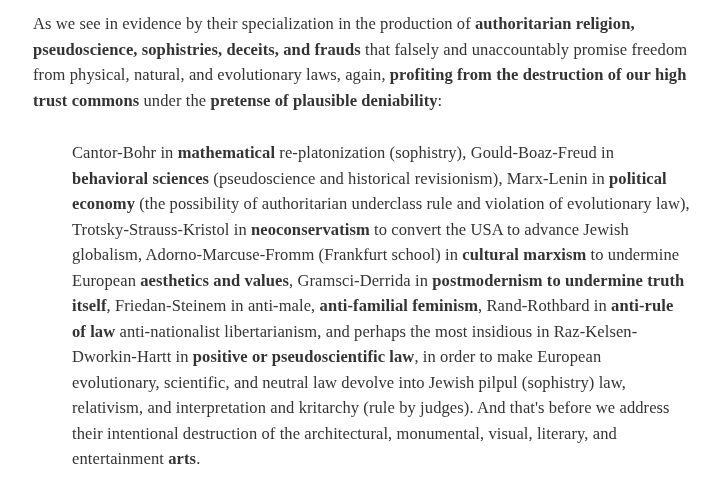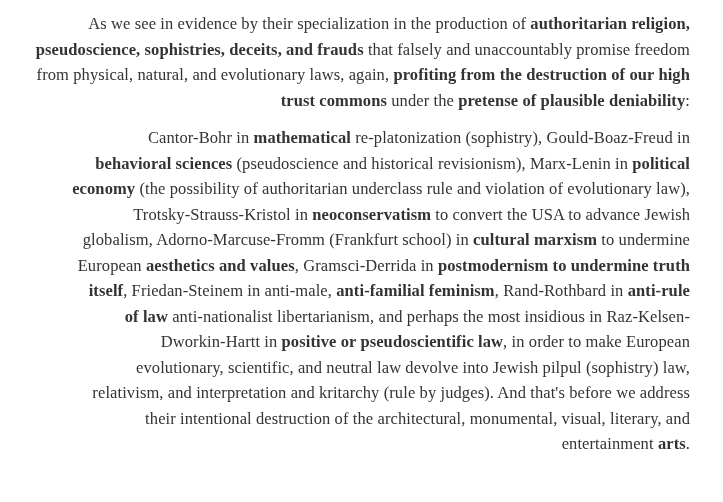--- a/index.html
+++ b/index.html
@@ -1,15 +1,15 @@
 <!DOCTYPE html>
 <html><head>
 <meta charset="utf-8">
 <style>
-  * { margin: 0; padding: 0; box-sizing: border-box; text-align: right; }
+  * { margin: 0; padding: 0; box-sizing: border-box; }
   html, body {
     width: 723px;
     height: 502px;
     overflow: hidden;
   }
   body {
     background: #ffffff;
     font-family: "Liberation Serif", "DejaVu Serif", serif;
     color: #333333;
   }
@@ -17,21 +17,21 @@
     padding: 11px 33px 0 33px;
     width: 723px;
   }
   .intro-paragraph {
     font-size: 16.5px;
     line-height: 25.5px;
     letter-spacing: 0.1px;
     color: #333333;
   }
   .quote-block {
-    margin: 12px 0 0 39px;
+    margin: 27px 0 0 39px;
     font-size: 16.5px;
     line-height: 25.5px;
     letter-spacing: 0.1px;
     color: #333333;
   }
   b { font-weight: bold; }
 </style>
 </head>
 <body>
 

